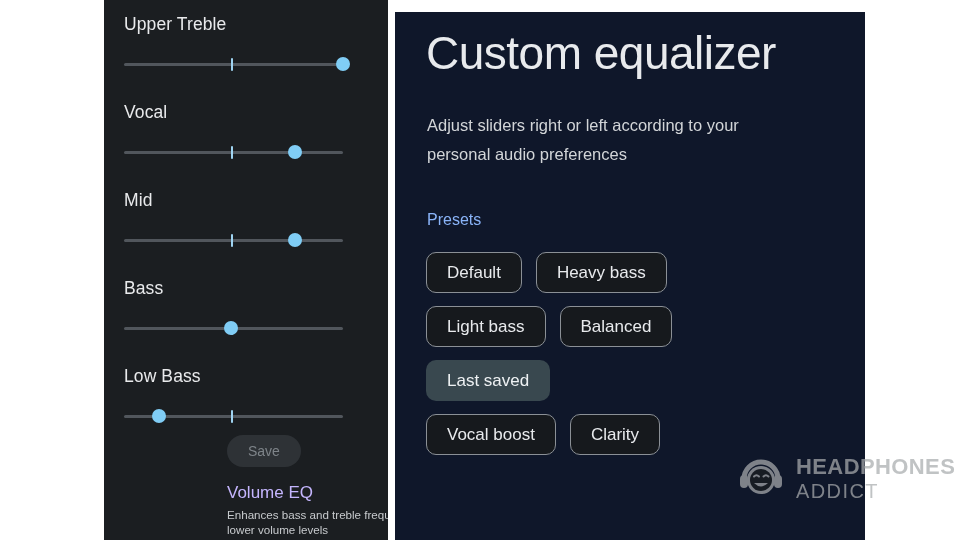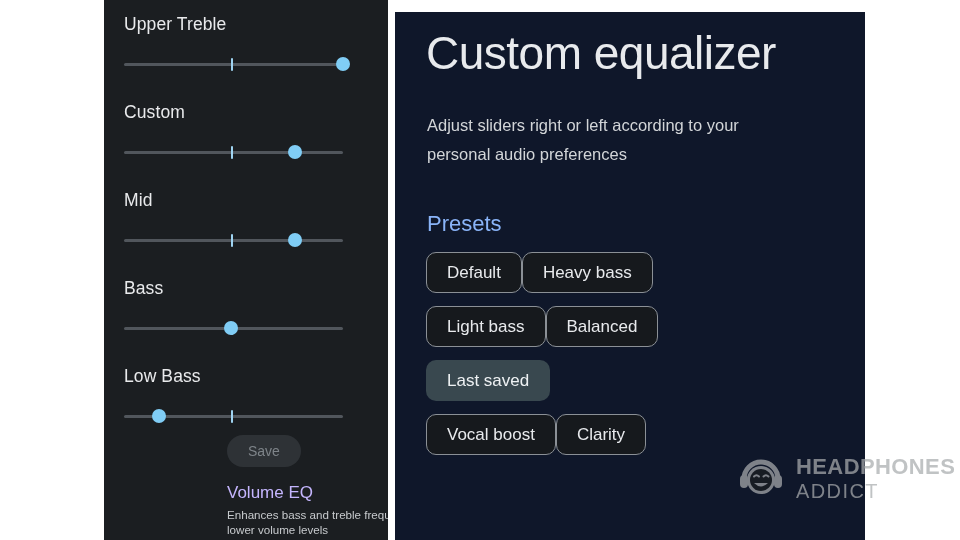--- a/index.html
+++ b/index.html
@@ -58,24 +58,24 @@
   .title {
     position: absolute; left: 31px; top: 14px;
     color: #e8eaed; font-size: 46px; font-weight: 400; letter-spacing: -.5px;
   }
   .subtitle {
     position: absolute; left: 32px; top: 99px; width: 372px;
     color: #d2d5d8; font-size: 16.5px; line-height: 29px;
   }
   .presets-label {
     position: absolute; left: 32px; top: 199px;
-    color: #8ab4f8; font-size: 22px;
+    color: #8ab4f8; font-size: 16px;
   }
   .preset-rows { position: absolute; left: 31px; top: 240px; width: 430px; }
-  .preset-row { display: flex; margin-bottom: 13px; }
+  .preset-row { display: flex; gap: 14px; margin-bottom: 13px; }
   .chip {
     border: 1px solid #8b9096; background: #16191d; color: #e8eaed;
     border-radius: 10px; padding: 11px 20px; font-size: 17px;
     font-family: "Liberation Sans", sans-serif; line-height: 1;
     white-space: nowrap;
   }
   .chip.selected { background: #39484f; border-color: transparent; color: #eef1f3; }
 
   
   .watermark {
@@ -99,21 +99,21 @@
     <div class="eq-list" id="eq-list" style="top: 14px;">
         <div class="eq-band" style="top: 0px;">
           <div class="band-label">Upper Treble</div>
           <div class="slider">
             <div class="track"></div>
             <div class="tick"></div>
             <div class="thumb" style="left:219px"></div>
           </div>
         </div>
         <div class="eq-band" style="top: 88px;">
-          <div class="band-label">Custom</div>
+          <div class="band-label">Vocal</div>
           <div class="slider">
             <div class="track"></div>
             <div class="tick"></div>
             <div class="thumb" style="left:170.82px"></div>
           </div>
         </div>
         <div class="eq-band" style="top: 176px;">
           <div class="band-label">Mid</div>
           <div class="slider">
             <div class="track"></div>

